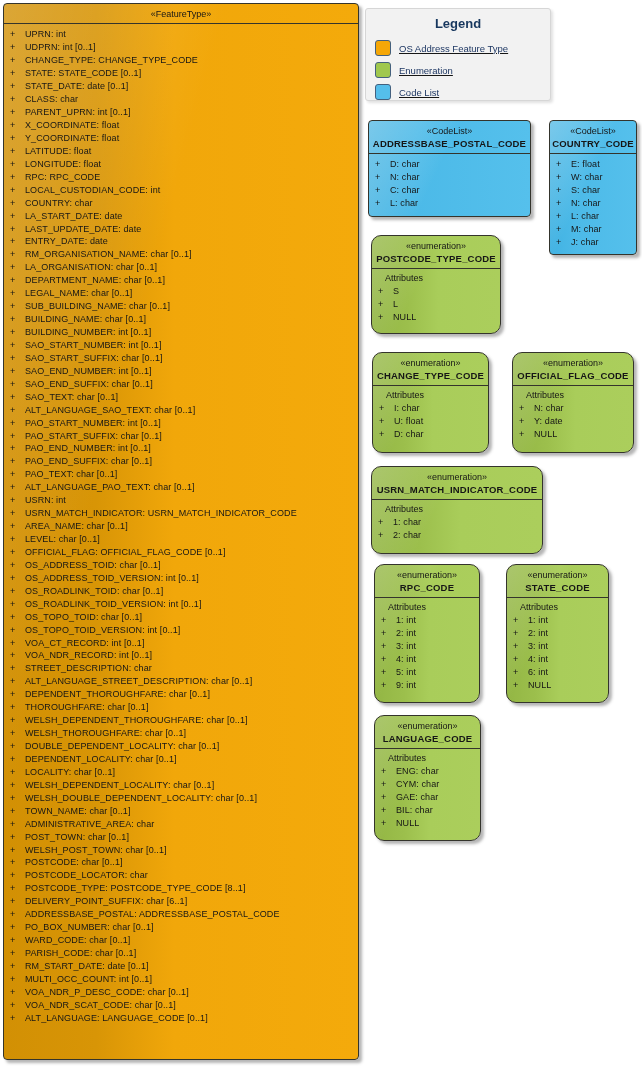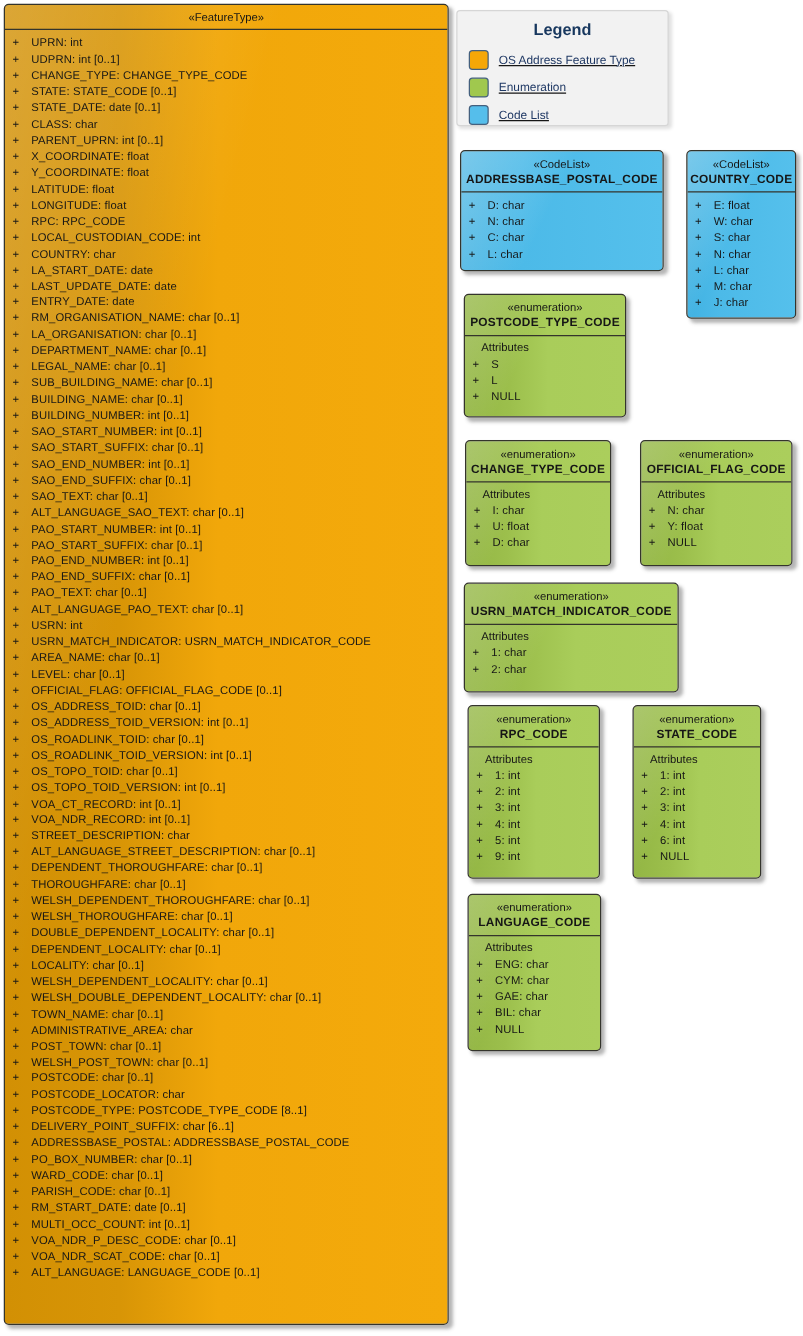--- a/index.html
+++ b/index.html
@@ -21,35 +21,36 @@
   }
   .codelist{
     background:
       linear-gradient(115deg, rgba(255,255,255,0.30) 0%, rgba(255,255,255,0) 45%),
       linear-gradient(to right, #41b2e2 0%, #4cbae8 30%, #55c0ec 100%);
   }
   .enum{
     background:
       linear-gradient(115deg, rgba(255,255,255,0.22) 0%, rgba(255,255,255,0) 40%),
       linear-gradient(to right, #93b644 0%, #9cbf4c 28%, #a9cd5a 52%, #abce5c 100%);
+    border-radius: 10px;
   }
   .box-header{
     text-align:center;padding:4px 2px 3px;border-bottom:1px solid #34342c;
     white-space:nowrap;
   }
   .stereotype{font-size:9px;line-height:12px;}
   .box-name{font-size:9.5px;font-weight:bold;line-height:13px;letter-spacing:0.2px;}
   .rows{padding-top:4px;}
   .row{display:flex;align-items:center;height:12.95px;font-size:9px;white-space:nowrap;}
   .vis{flex:none;width:15px;padding-left:6px;text-align:left;}
   .txt{letter-spacing:0.1px;}
   .attrs-label{font-size:9px;height:14px;line-height:14px;margin-left:13px;margin-top:2px;}
   
   .legend{
-    position:absolute;left:365px;top:8px;width:170px;height:93px;box-sizing:border-box;
+    position:absolute;left:365px;top:8px;width:186px;height:93px;box-sizing:border-box;
     background:#f2f2f2;border:1px solid #d6d6d6;border-radius:3px;
     box-shadow:2px 2px 3px rgba(0,0,0,0.12);
   }
   .legend-title{
     text-align:center;font-size:13px;font-weight:bold;color:#17375e;margin-top:7px;
   }
   .legend-items{margin:6px 0 0 9px;text-decoration:underline;}
   .legend-row{display:flex;align-items:center;height:22px;}
   .legend-swatch{
     flex:none;width:16px;height:16px;border:1px solid #44607e;border-radius:3px;
@@ -605,21 +606,21 @@
   <div class="attrs-label">Attributes</div>
   <div class="rows" style="padding-top:0;">
 
       <div class="row">
         <span class="vis">+</span>
         <span class="txt">N: char</span>
       </div>
 
       <div class="row">
         <span class="vis">+</span>
-        <span class="txt">Y: float</span>
+        <span class="txt">Y: date</span>
       </div>
 
       <div class="row">
         <span class="vis">+</span>
         <span class="txt">NULL</span>
       </div>
     </div>
 </div>
 
 <div class="uml-box enum" style="left:371px;top:466px;width:172px;height:88px;">

